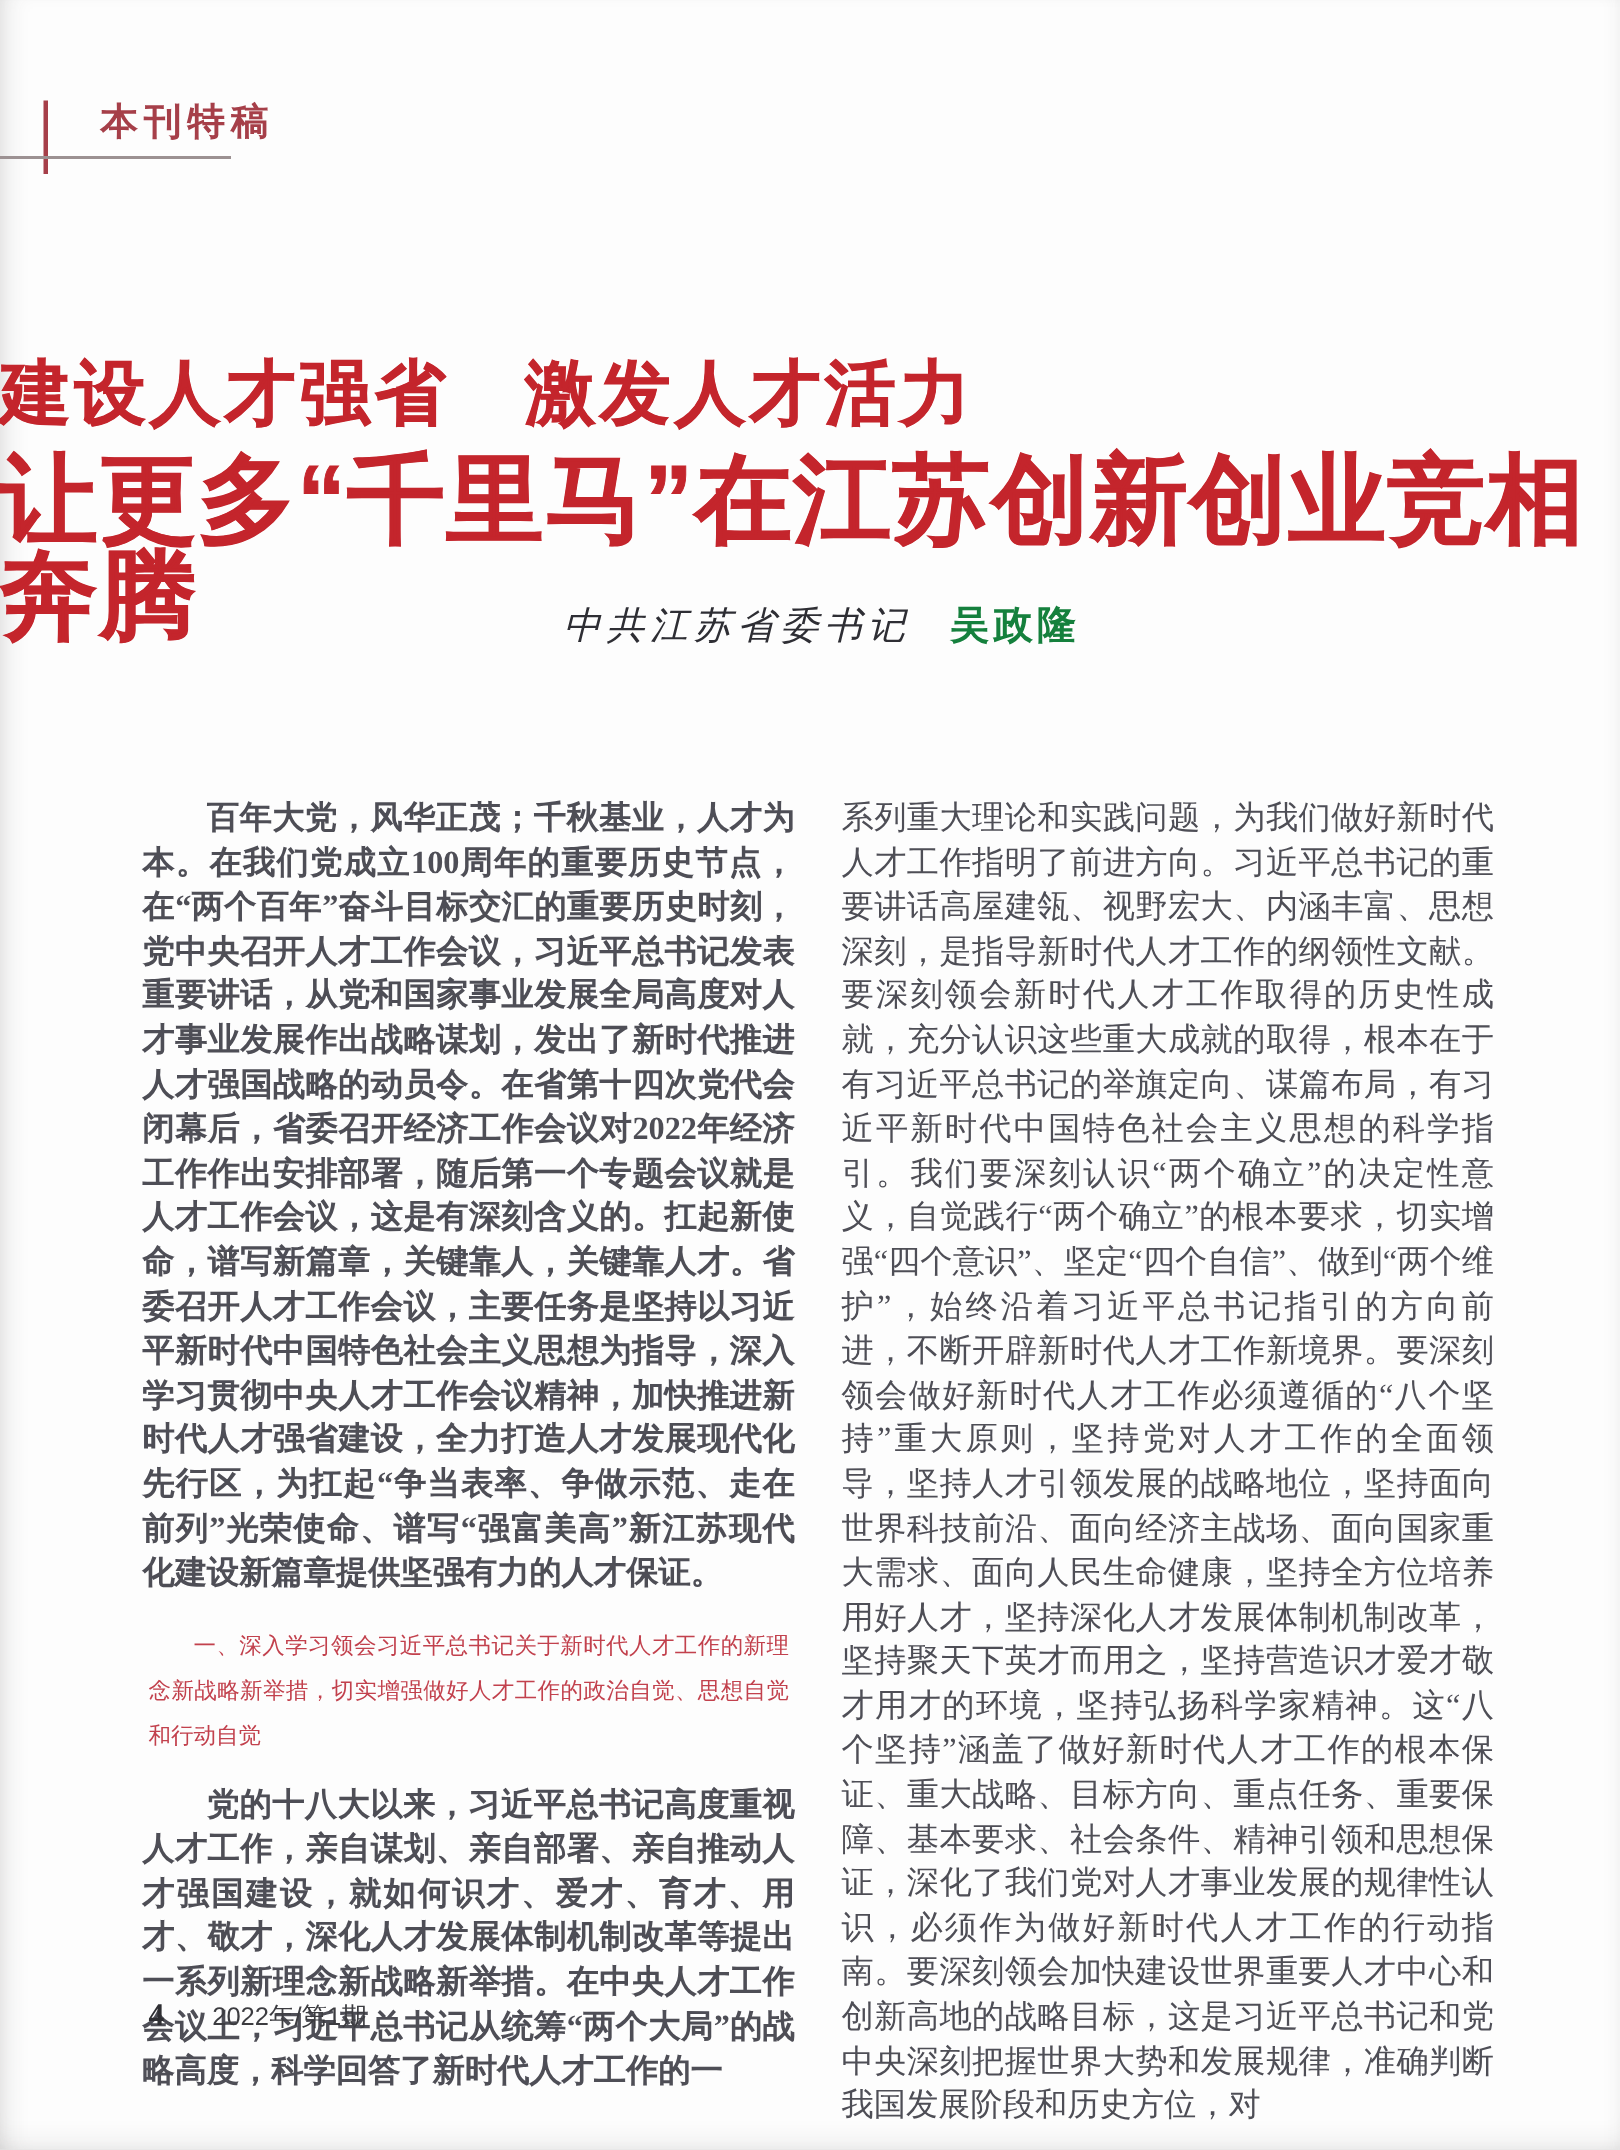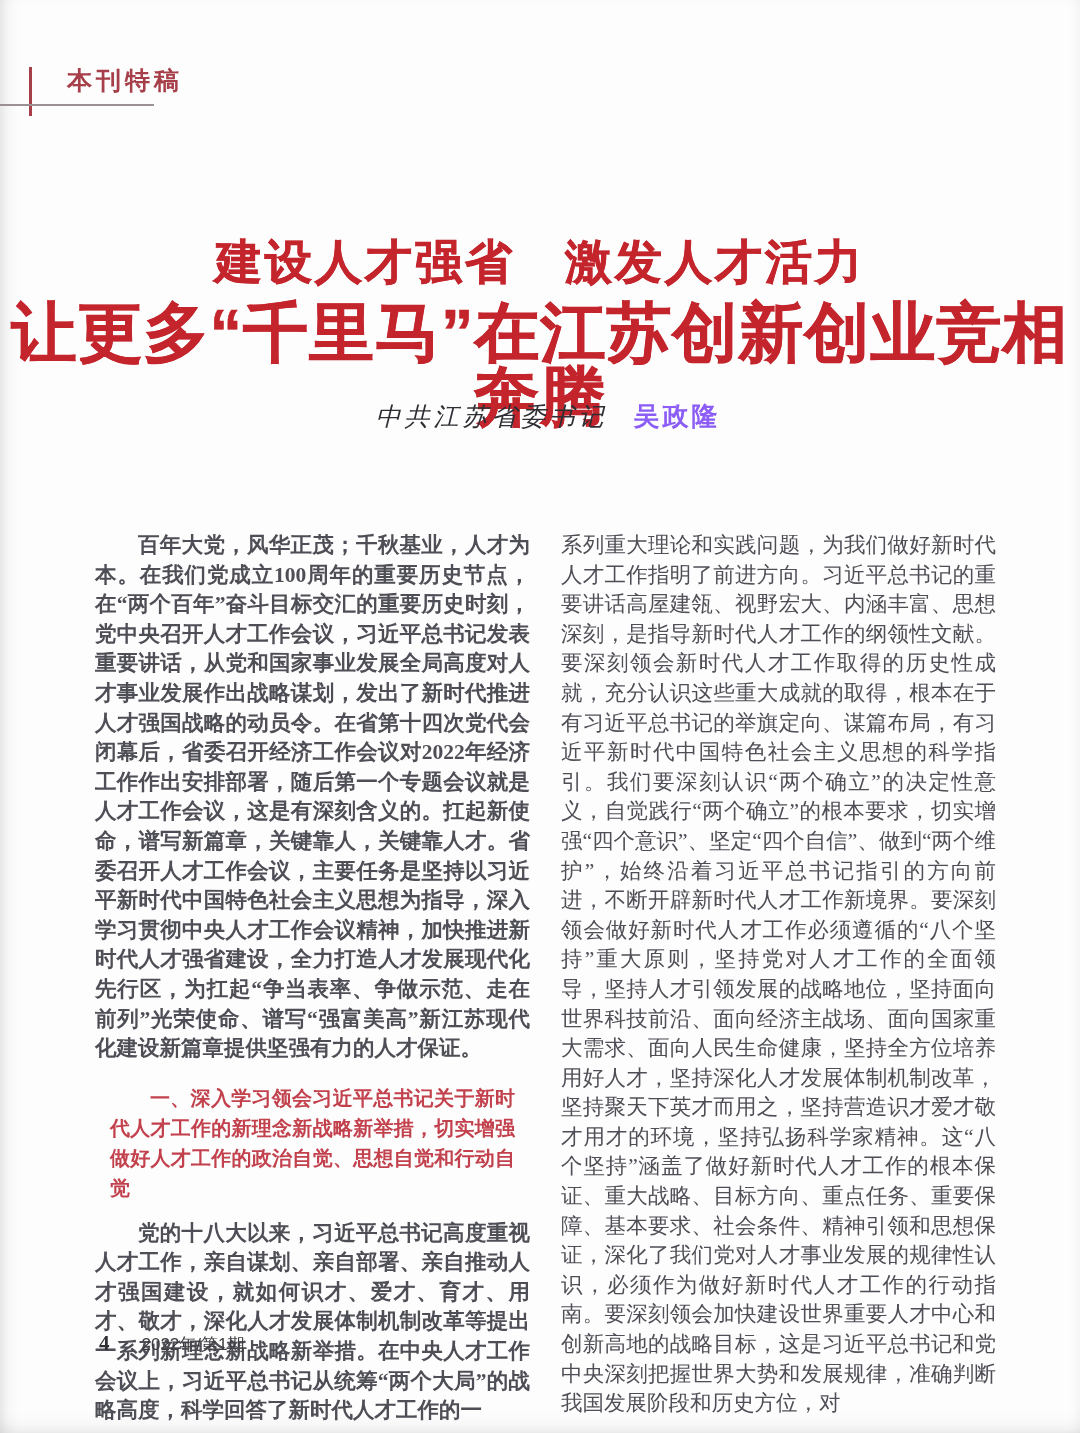--- a/index.html
+++ b/index.html
@@ -36,63 +36,62 @@
   .kicker-label{
     position:absolute;left:48px;top:64px;
     font-size:25px;font-weight:bold;letter-spacing:4px;
     color:var(--label-red);
     font-family:"Liberation Serif","DejaVu Serif",serif;
     margin-left:19px;
   }
   
   .title-line{
     position:absolute;left:0;width:100%;
-    text-align:center;
     color:var(--title-red);
     font-family:"Liberation Sans","DejaVu Sans",sans-serif;
     font-weight:900;
     -webkit-text-stroke:.6px var(--title-red);
   }
   .title-line.l1{top:232px;font-size:47px;line-height:60px;letter-spacing:3px;}
   .title-line.l2{top:301px;font-size:65px;line-height:64px;letter-spacing:1px;}
   
   .byline{
     position:absolute;left:0;top:399px;width:100%;
     text-align:center;white-space:nowrap;
   }
   .byline .role{
     font-size:25px;color:#2e2e34;font-style:italic;
     letter-spacing:4px;
     font-family:"Liberation Serif","DejaVu Serif",serif;
     margin-left:16px;
   }
   .byline .gap{display:inline-block;width:26px;}
   .byline .name{
-    font-size:26px;font-weight:bold;color:#8b5cf6;letter-spacing:3px;
+    font-size:26px;font-weight:bold;color:#15803d;letter-spacing:3px;
     font-family:Liberation Sans, sans-serif;
     margin-top:36px;
   }
   
   .col{
     position:absolute;top:531px;width:435px;
     font-size:21.5px;line-height:29.6px;
     color:var(--body-text);
     text-align:justify;
     text-justify:inter-ideograph;
   }
   .col-left{left:95px;}
   .col-right{left:561px;}
   .col p{margin:0;}
   .col p.indent{text-indent:2em;font-weight:bold;}
   .section-heading{
-    margin:19px 15px 16px;
+    margin:19px 4px 16px;
     text-indent:2em;
     font-family:"Liberation Sans","DejaVu Sans",sans-serif;
-    font-weight:bold;
-    font-size:20px;line-height:30px;
+    font-weight:normal;
+    font-size:15px;line-height:30px;
     color:var(--heading-red);
     text-align:justify;
   }
   
   .footer{
     position:absolute;left:99px;top:1331px;
     color:var(--footer-text);white-space:nowrap;text-align:center;
   }
   .footer .pagenum{
     font-size:21px;font-weight:bold;

